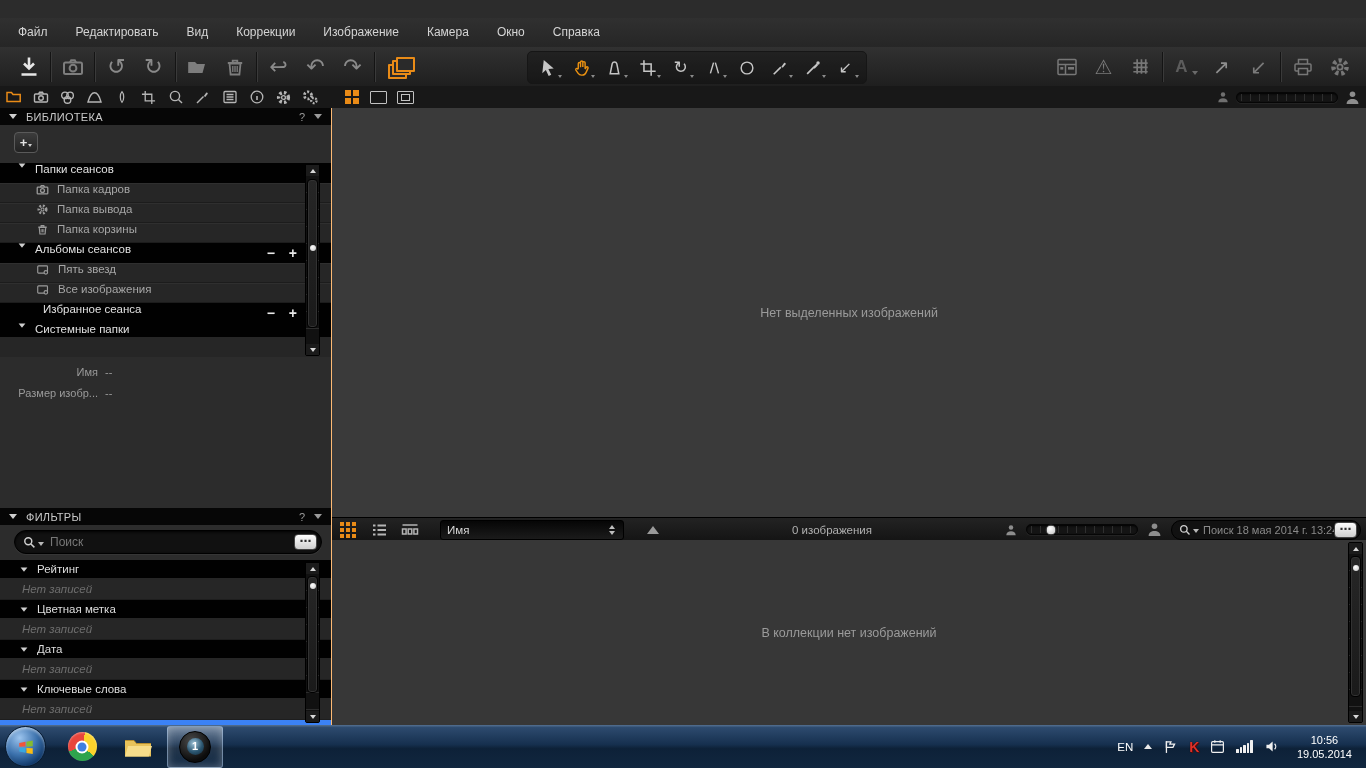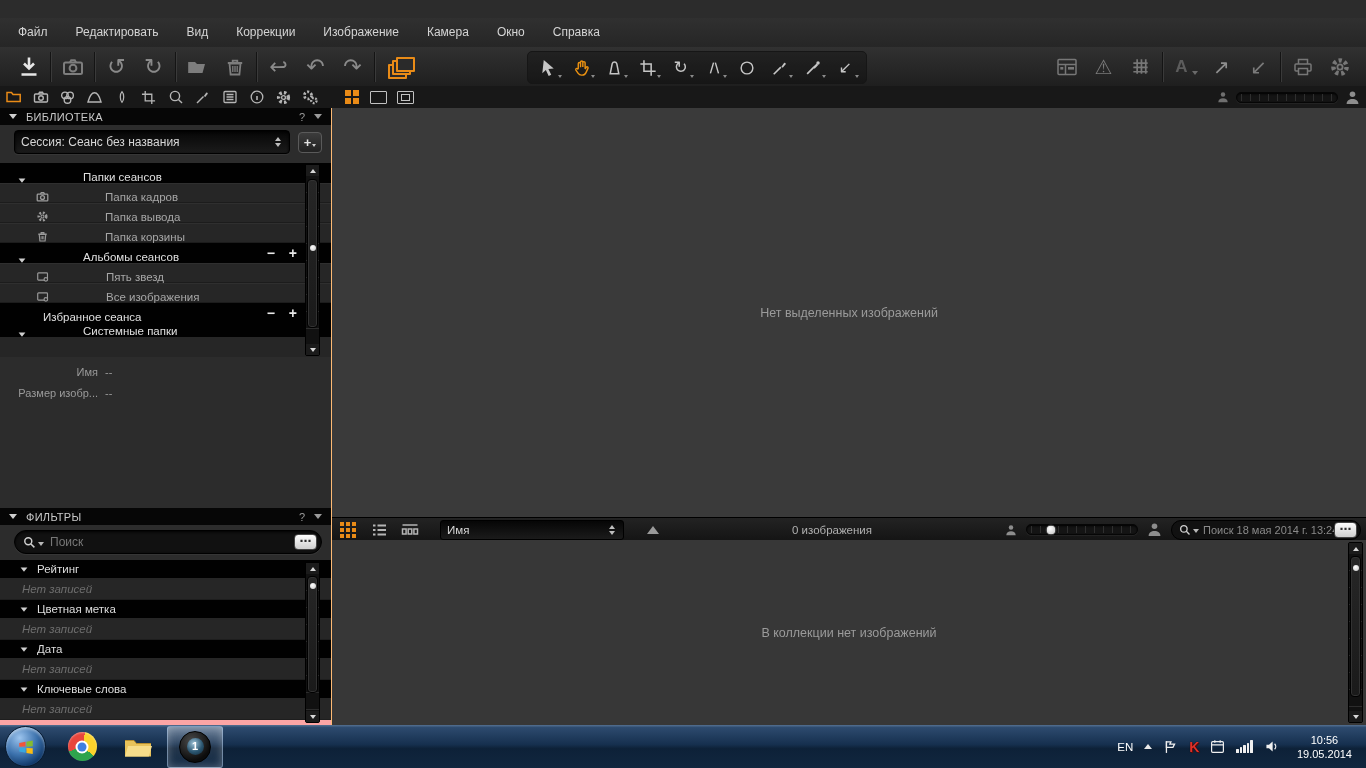--- a/index.html
+++ b/index.html
@@ -88,21 +88,21 @@
   .spin{display:flex;flex-direction:column;gap:2px;padding:0 2px;}
   .spin i{width:0;height:0;border-left:3.5px solid transparent;border-right:3.5px solid transparent;display:block;}
   .spin .up{border-bottom:4.5px solid #bdbdbd;}
   .spin .dn{border-top:4.5px solid #bdbdbd;}
   .plusbtn{width:22px;height:19px;border:1px solid #5a5a5a;border-radius:4px;background:linear-gradient(#3c3c3c,#222);
     display:flex;align-items:center;justify-content:center;gap:1px;color:#e3e3e3;font-size:13px;font-weight:bold;line-height:1;}
   .plusbtn .dd{width:0;height:0;border-left:2.5px solid transparent;border-right:2.5px solid transparent;
     border-top:3px solid #cfcfcf;margin-top:6px;}
 
   .tree{position:absolute;left:0;right:0;top:55px;height:194px;background:#262626;overflow:hidden;}
-  .trow{height:20px;display:flex;align-items:flex-end;font-size:11.5px;position:relative;padding-right:26px;gap:48px;}
+  .trow{height:20px;display:flex;align-items:flex-start;font-size:11.5px;position:relative;padding-right:26px;}
   .trow.group{background:#010101;color:#e0e0e0;}
   .trow.item{background:#262626;color:#a6a6a6;box-shadow:inset 0 1px 0 #2f2f2f,inset 0 -1px 0 #1c1c1c;}
   .trow .tri-d{margin-left:18px;margin-right:9px;transform:scale(.85);}
   .trow.item .iic{margin-left:36px;margin-right:8px;color:#9a9a9a;}
   .grp-ctl{position:absolute;right:34px;top:0;height:20px;display:flex;align-items:center;gap:14px;
     color:#e8e8e8;font-size:14px;font-weight:bold;}
   .noarrow{padding-left:43px;}
 
   
   .vscroll{position:absolute;width:13px;background:#111;border:1px solid #000;border-radius:2px;
@@ -126,21 +126,21 @@
   .filters{position:absolute;left:0;right:0;top:400px;bottom:0;}
   .searchrow{position:absolute;left:14px;right:9px;top:22px;height:24px;}
   .searchpill{height:22px;background:#111;border:1px solid #000;border-radius:12px;display:flex;align-items:center;
     padding:0 4px 0 8px;box-shadow:inset 0 1px 3px #000,0 1px 0 rgba(255,255,255,.05);}
   .mag{color:#d0d0d0;}
   .searchpill .dd{width:0;height:0;border-left:3px solid transparent;border-right:3px solid transparent;
     border-top:4px solid #b8b8b8;margin:4px 6px 0 2px;}
   .phtext{flex:1;font-size:12px;color:#787878;}
   .morebtn{width:21px;height:14px;border-radius:4px;background:linear-gradient(#fdfdfd,#cfcfcf);
     border:1px solid #444;color:#2c2c2c;font-size:12px;font-weight:bold;line-height:12px;text-align:center;}
-  .ftree{position:absolute;left:0;right:0;top:52px;bottom:0;background:#fca5a5;overflow:hidden;}
+  .ftree{position:absolute;left:0;right:0;top:52px;bottom:0;background:#3b82f6;overflow:hidden;}
   .frow-g{height:18px;background:#010101;color:#dedede;font-size:11.5px;display:flex;align-items:center;}
   .frow-g .tri-d{margin-left:20px;margin-right:9px;transform:scale(.85);}
   .frow-e{height:22px;display:flex;align-items:center;font-size:11.5px;font-style:italic;color:#6d6d6d;
     padding-left:22px;background:#262626;box-shadow:inset 0 -1px 0 #1e1e1e;}
 
   
   .viewer{left:332px;top:108px;right:0;height:409px;background:#3a3a3a;display:flex;align-items:center;justify-content:center;}
   .vmsg{font-size:12.5px;color:#9b9b9b;}
 
   
@@ -480,27 +480,20 @@
   <div class="abs sidebar">
 
     <div class="phead">
       <i class="tri-d"></i>
       <span class="plabel">БИБЛИОТЕКА</span>
       <span class="help">?</span>
       <i class="tri-d" style="border-top-color:#9a9a9a"></i>
     </div>
 
     <div class="session-row">
-      <span class="select">
-        <span class="sval">Сессия:  Сеанс без названия</span>
-        <span class="spin">
-            <i class="up"></i>
-            <i class="dn"></i>
-          </span>
-      </span>
       <span class="plusbtn">
           <span>+</span>
           <i class="dd"></i>
         </span>
     </div>
 
     <div class="tree">
       <div class="trow group">
         <i class="tri-d"></i>
         <span>Папки сеансов</span>

